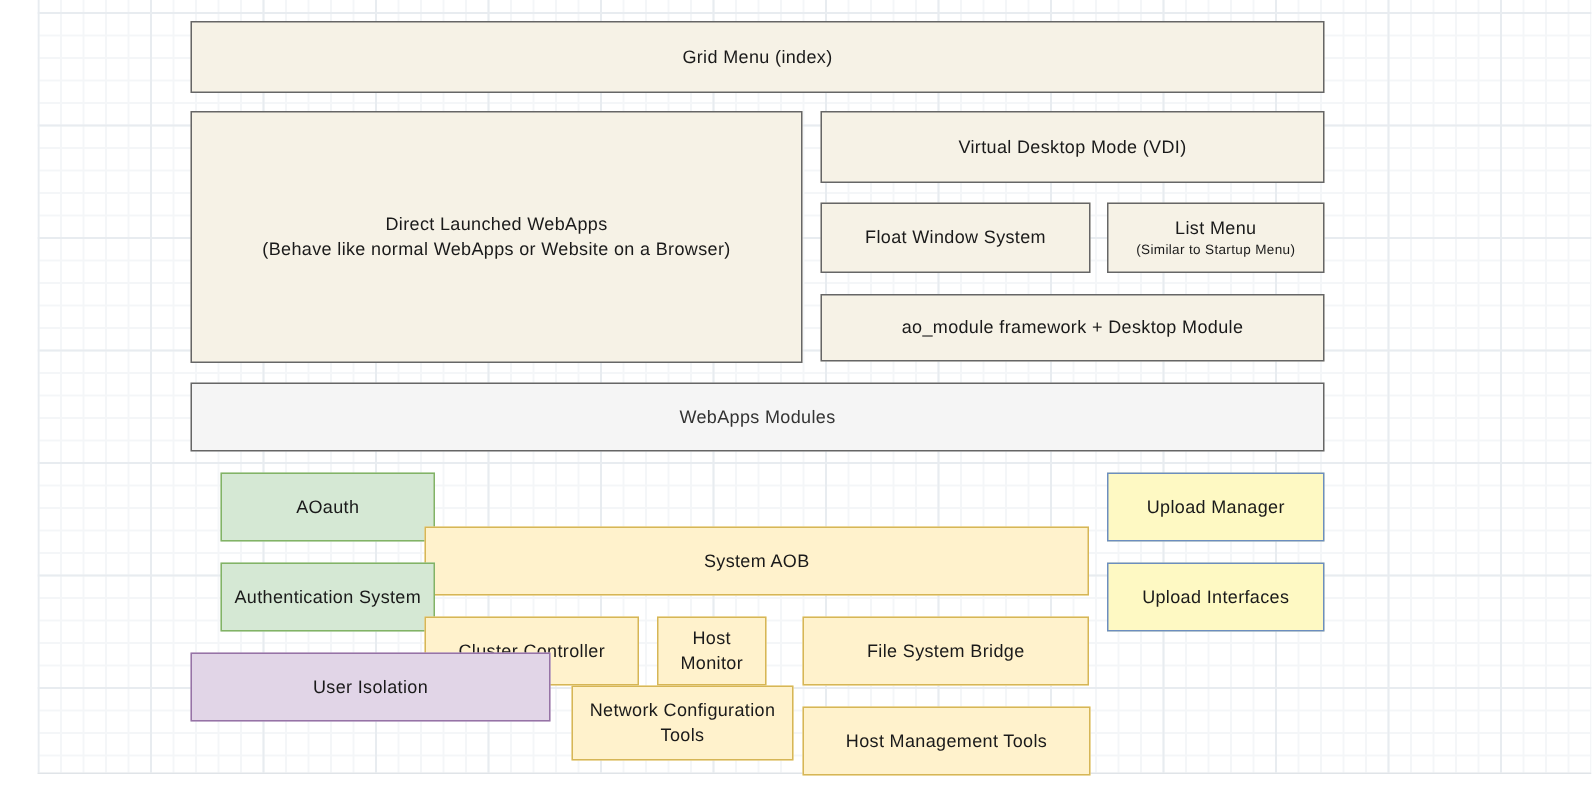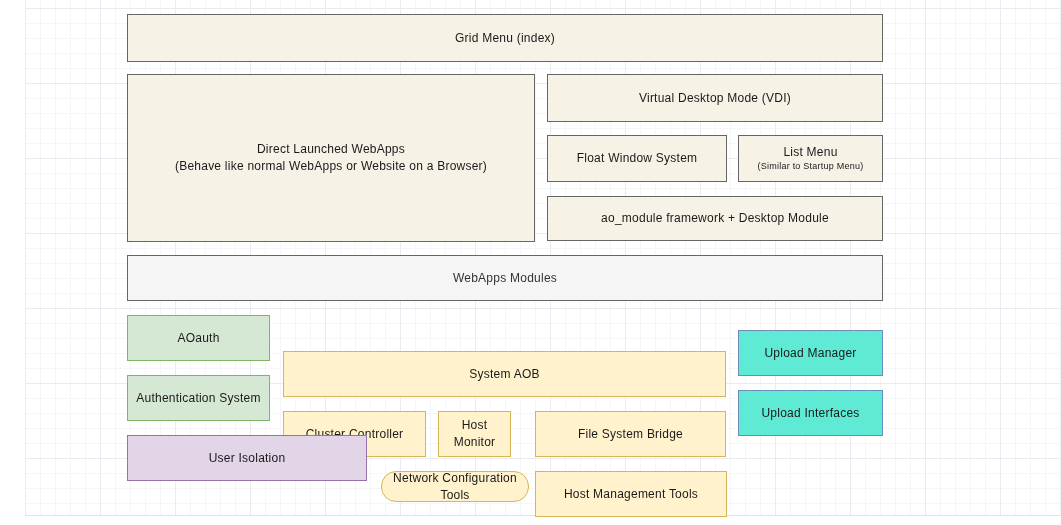--- a/index.html
+++ b/index.html
@@ -37,23 +37,23 @@
     justify-content: center;
     text-align: center;
     font-size: 12px;
     color: #1a1a1a;
     line-height: 1.4;
     padding: 2px 8px;
     letter-spacing: 0.02em;
   }
   .beige  { background: #f6f2e6; border-color: #666666; }
   .graybox{ background: #f5f5f5; border-color: #666666; color: #333333; }
-  .green  { background: #d5e8d4; border-color: #82b366; }
+  .green  { background: #d5e8d4; border-color: #82b366; margin-left: 20px; }
   .yellow { background: #fff2cc; border-color: #d6b656; margin-top: 36px; }
-  .blue   { background: #5eead4; border-color: #6c8ebf; margin-top: 15px; }
+  .blue   { background: #fef9c3; border-color: #6c8ebf; }
   .purple { background: #e1d5e7; border-color: #9673a6; }
 
   .sub-small { font-size: 9px; line-height: 1.3; }
 
   
   #b-grid-menu        { left:127px; top:14px;  width:756px; height:48px;justify-content:center; }
   #b-direct-webapps   { left:127px; top:74px;  width:408px; height:168px; }
   #b-vdi              { left:547px; top:74px;  width:336px; height:48px;text-align:right; }
   #b-float-window     { left:547px; top:135px; width:180px; height:47px; }
   #b-list-menu        { left:738px; top:135px; width:145px; height:47px; }
@@ -61,21 +61,21 @@
   #b-webapps-modules  { left:127px; top:255px; width:756px; height:46px; }
   #b-aoauth           { left:127px; top:315px; width:143px; height:46px; }
   #b-system-aob       { left:283px; top:315px; width:443px; height:46px; }
   #b-upload-manager   { left:738px; top:315px; width:145px; height:46px; }
   #b-auth-system      { left:127px; top:375px; width:143px; height:46px; }
   #b-cluster-ctrl     { left:283px; top:375px; width:143px; height:46px; }
   #b-host-monitor     { left:438px; top:375px; width:73px;  height:46px; }
   #b-fs-bridge        { left:535px; top:375px; width:191px; height:46px; }
   #b-upload-intf      { left:738px; top:375px; width:145px; height:46px; }
   #b-user-isolation   { left:127px; top:435px; width:240px; height:46px; }
-  #b-network-config   { left:381px; top:435px; width:148px; height:31px;border-radius:15px; }
+  #b-network-config   { left:381px; top:421px; width:148px; height:50px; }
   #b-host-mgmt        { left:535px; top:435px; width:192px; height:46px; }
 </style>
 </head>
 <body>
 
 <div class="grid-canvas"></div>
 <div class="left-margin"></div>
 
 <div class="box beige" id="b-grid-menu">
   <span>Grid Menu (index)</span>

